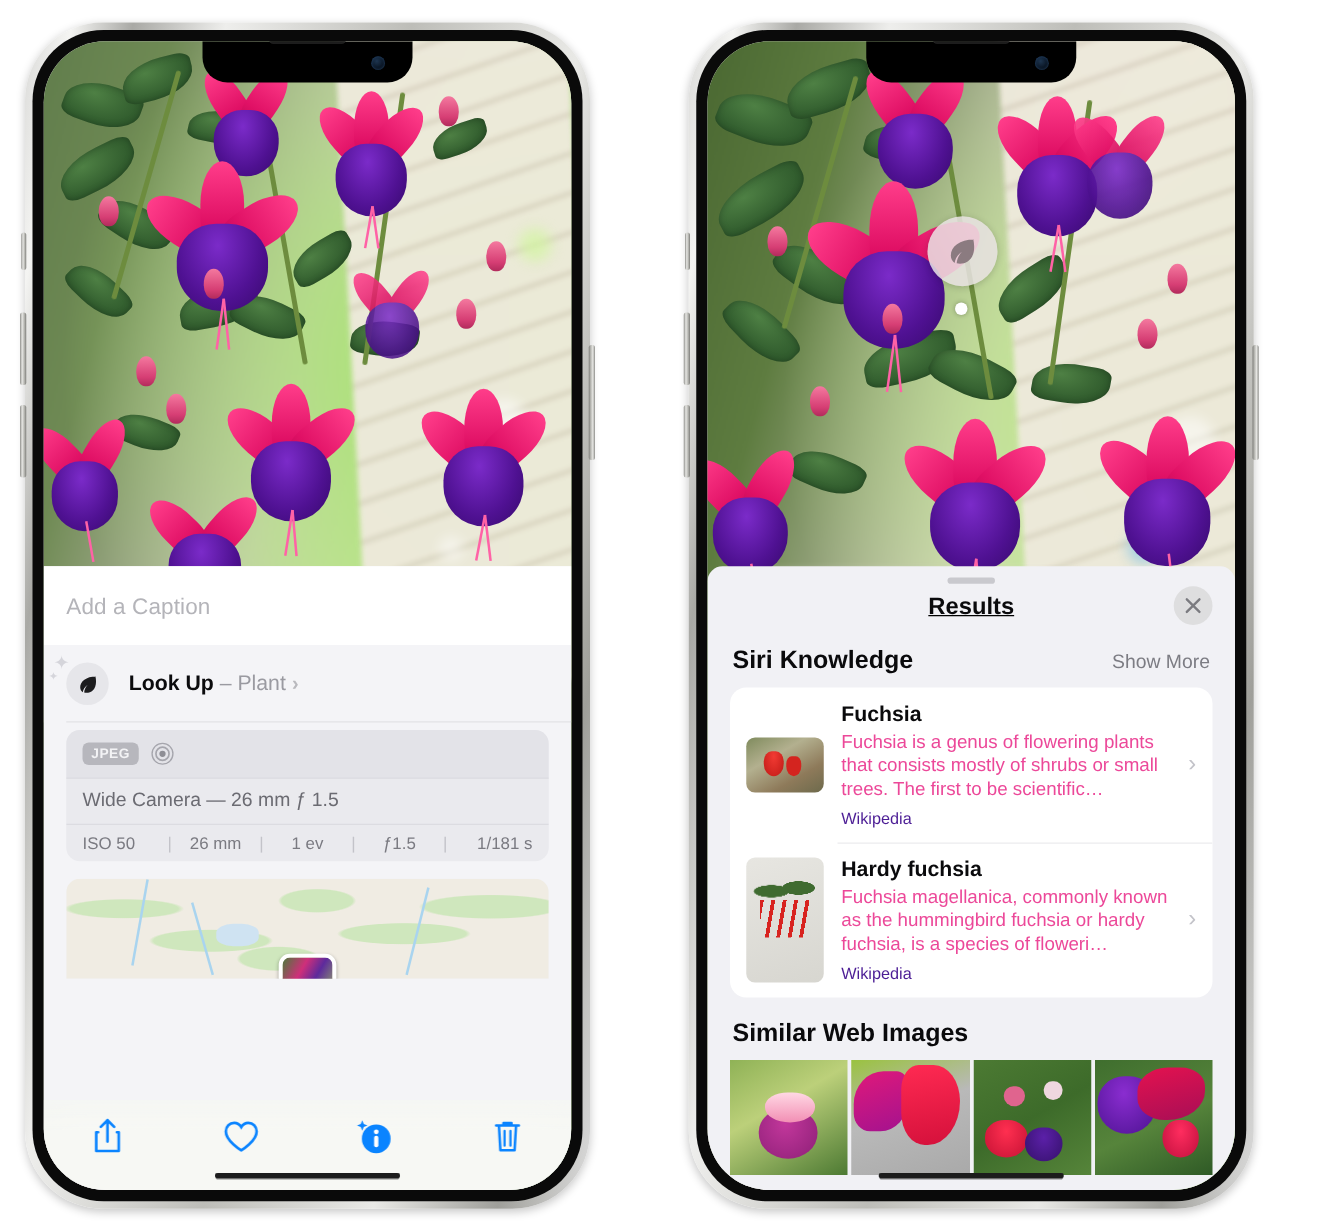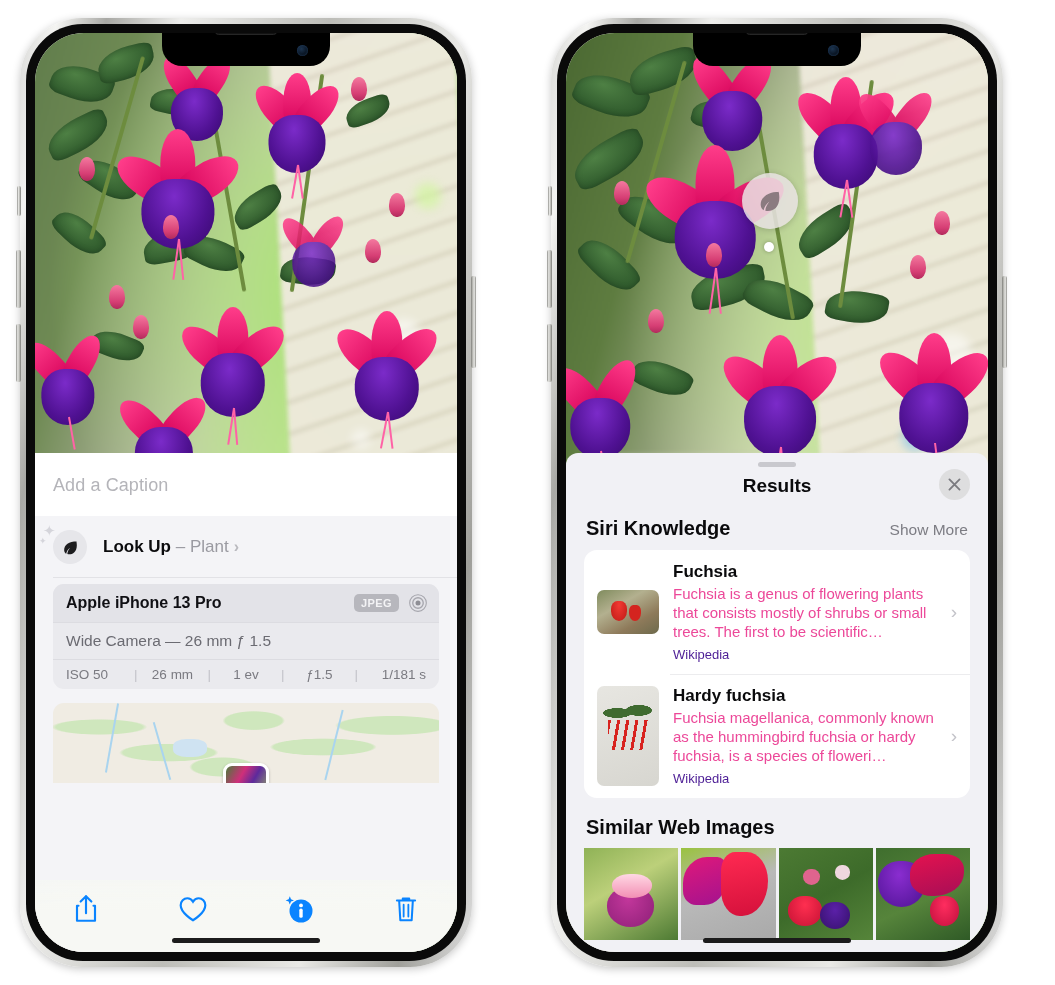--- a/index.html
+++ b/index.html
@@ -231,21 +231,21 @@
 
   .results-sheet {
     position: absolute; left: 0; right: 0; bottom: 0; top: 420px;
     background: #f1f1f5; border-radius: 12px 12px 0 0; z-index: 20;
     overflow: hidden;
   }
   .grabber {
     width: 38px; height: 5px; border-radius: 3px; background: #c9c9ce;
     margin: 9px auto 0 auto;
   }
-  .res-head { position: relative; padding: 8px 0 16px 0; }
+  .res-head { position: relative; padding: 8px 0 16px 0; text-decoration: underline; }
   .res-title { text-align: center; font-size: 19px; font-weight: 700; color: #0a0a0c; }
   .close-btn {
     position: absolute; right: 18px; top: 2px;
     width: 31px; height: 31px; border-radius: 50%; background: #dededf;
     display: flex; align-items: center; justify-content: center;
   }
   .sec-head {
     display: flex; align-items: baseline; padding: 4px 20px 10px 20px;
   }
   .sec-title { font-size: 20px; font-weight: 700; color: #0a0a0c; flex: 1; }
@@ -409,21 +409,20 @@
               </svg>
             </div>
             <div class="lookup-text">
               <span>Look Up</span><span class="sub"> – </span><span class="sub">Plant</span><span class="chev-sm">›</span>
             </div>
           </div>
 
 
           <div class="cam-card">
             <div class="cam-head">
-              <div class="cam-title">Apple iPhone 13 Pro</div>
               <div class="tag-jpeg">JPEG</div>
               <span class="aperture-ic">
                 <svg width="20" height="20" viewBox="0 0 24 24" aria-hidden="true">
                   <circle cx="12" cy="12" r="10" fill="none" stroke="#a6a6ad" stroke-width="1.3"></circle>
                   <circle cx="12" cy="12" r="6.3" fill="none" stroke="#a6a6ad" stroke-width="1.6"></circle>
                   <circle cx="12" cy="12" r="3" fill="#8e8e95"></circle>
                 </svg>
               </span>
             </div>
             <div class="cam-body">

